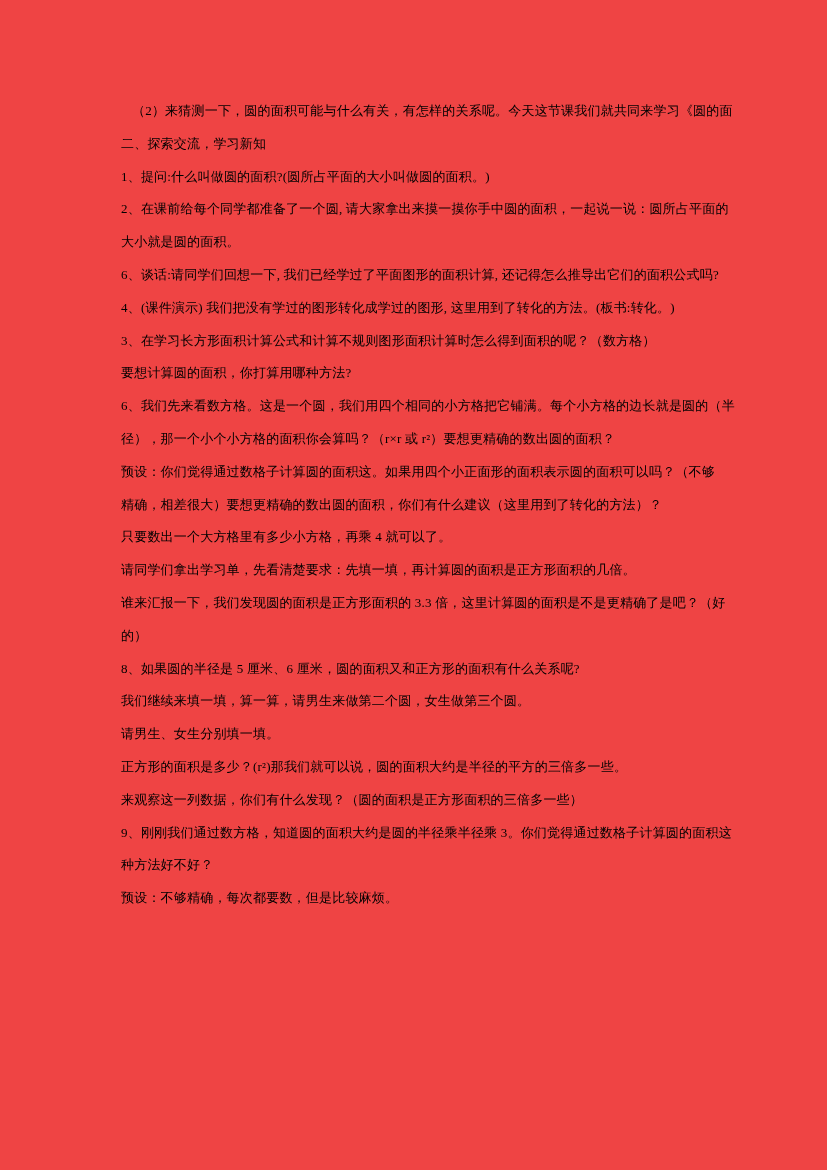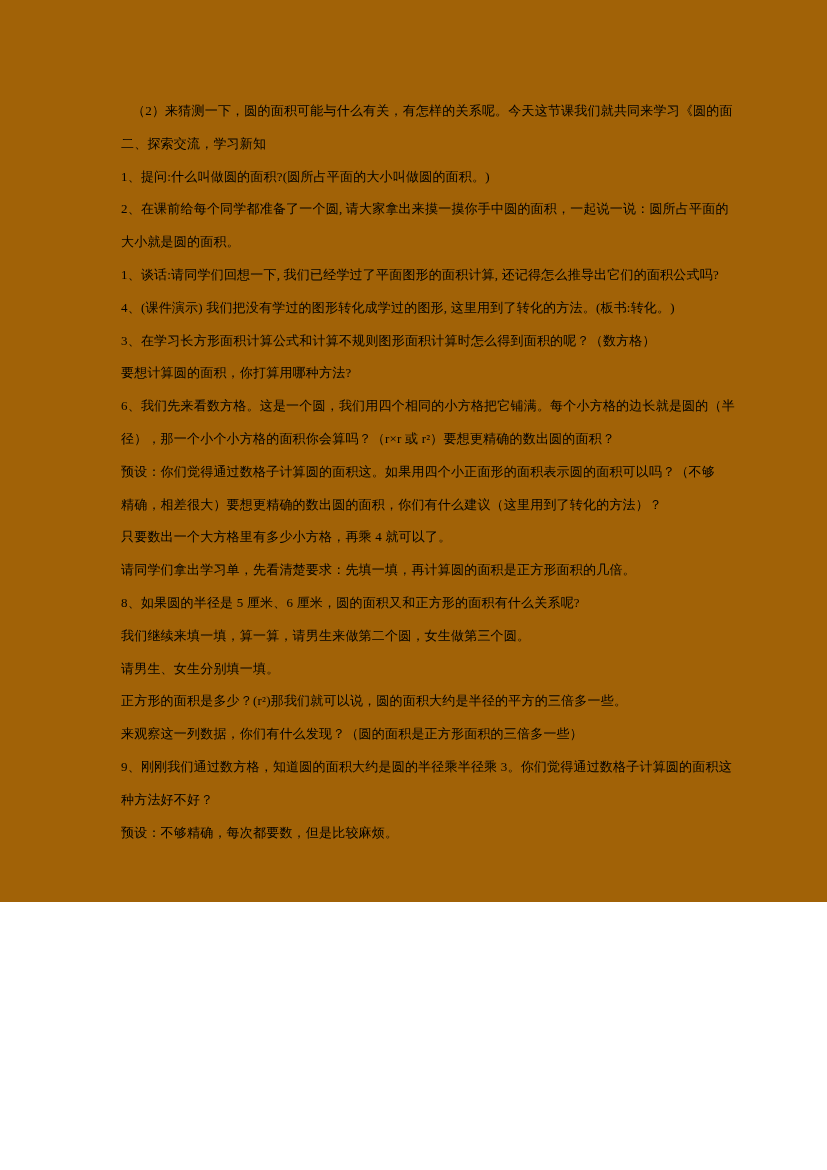--- a/index.html
+++ b/index.html
@@ -3,22 +3,22 @@
 <meta charset="utf-8">
 <style>
   html, body {
     margin: 0;
     padding: 0;
     background: #ffffff;
   }
   .page {
     position: relative;
     width: 827px;
-    height: 902px;
-    background: #a16207;
+    height: 1170px;
+    background: #ef4444;
     overflow: hidden;
     font-family: "Liberation Serif", "DejaVu Serif", serif;
   }
   .content {
     position: absolute;
     left: 121px;
     top: 95px;
     width: 640px;
     color: #000000;
   }
@@ -55,21 +55,21 @@
     <div class="paragraph">
       <div class="line">1、提问:什么叫做圆的面积?(圆所占平面的大小叫做圆的面积。)</div>
     </div>
 
     <div class="paragraph">
       <div class="line">2、在课前给每个同学都准备了一个圆, 请大家拿出来摸一摸你手中圆的面积，一起说一说：圆所占平面的</div>
       <div class="line">大小就是圆的面积。</div>
     </div>
 
     <div class="paragraph">
-      <div class="line">1、谈话:请同学们回想一下, 我们已经学过了平面图形的面积计算, 还记得怎么推导出它们的面积公式吗?</div>
+      <div class="line">6、谈话:请同学们回想一下, 我们已经学过了平面图形的面积计算, 还记得怎么推导出它们的面积公式吗?</div>
     </div>
 
     <div class="paragraph">
       <div class="line">4、(课件演示) 我们把没有学过的图形转化成学过的图形, 这里用到了转化的方法。(板书:转化。)</div>
     </div>
 
     <div class="paragraph">
       <div class="line">3、在学习长方形面积计算公式和计算不规则图形面积计算时怎么得到面积的呢？（数方格）</div>
     </div>
 
@@ -89,20 +89,24 @@
 
 
     <div class="paragraph">
       <div class="line">只要数出一个大方格里有多少小方格，再乘 4 就可以了。</div>
     </div>
 
     <div class="paragraph">
       <div class="line">请同学们拿出学习单，先看清楚要求：先填一填，再计算圆的面积是正方形面积的几倍。</div>
     </div>
 
+    <div class="paragraph">
+      <div class="line">谁来汇报一下，我们发现圆的面积是正方形面积的 3.3 倍，这里计算圆的面积是不是更精确了是吧？（好</div>
+      <div class="line">的）</div>
+    </div>
 
     <div class="paragraph">
       <div class="line">8、如果圆的半径是 5 厘米、6 厘米，圆的面积又和正方形的面积有什么关系呢?</div>
     </div>
 
     <div class="paragraph">
       <div class="line">我们继续来填一填，算一算，请男生来做第二个圆，女生做第三个圆。</div>
     </div>
 
     <div class="paragraph">

